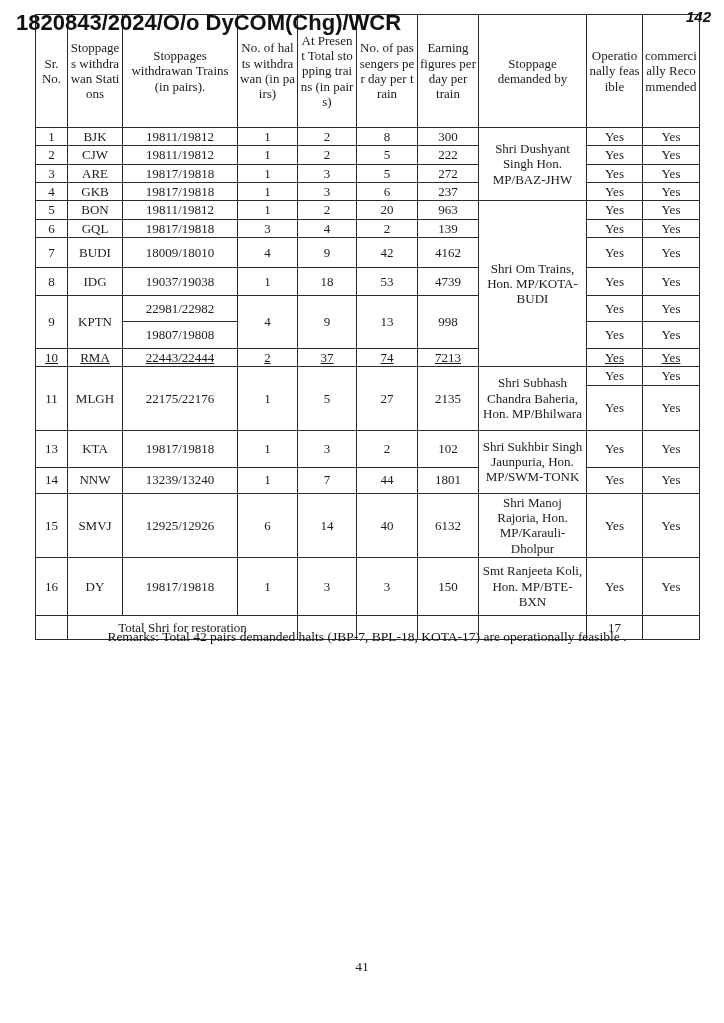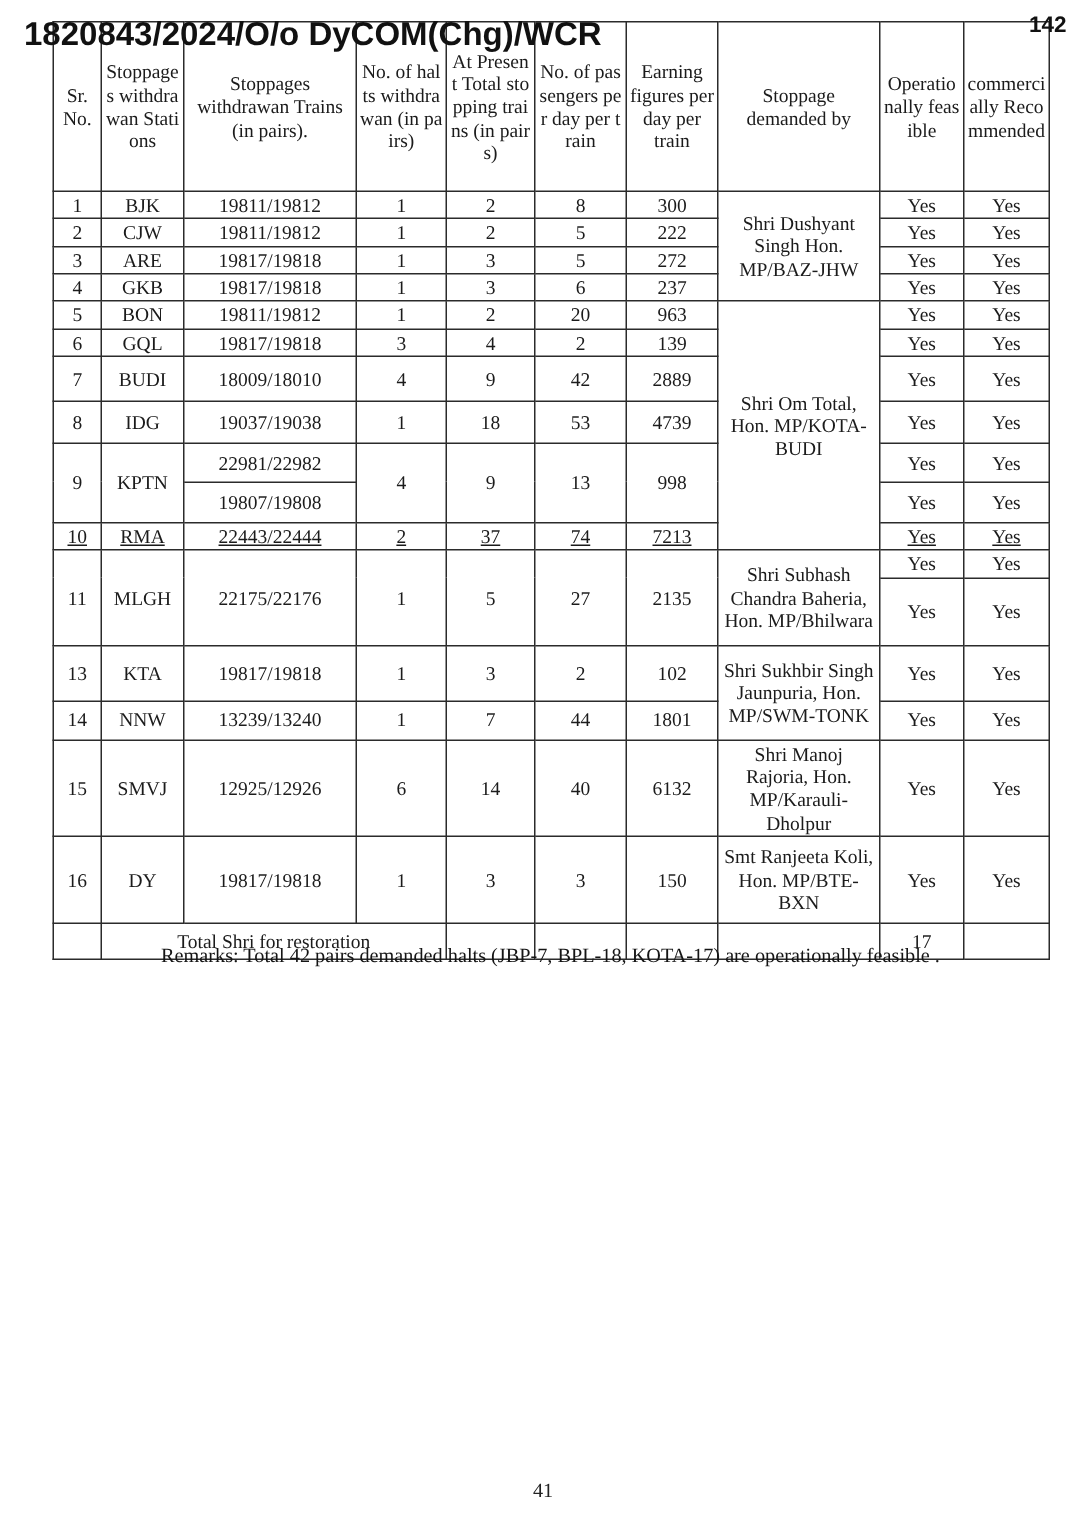--- a/index.html
+++ b/index.html
@@ -13,21 +13,21 @@
   }
   .overlay-title{
     position:absolute;left:16px;top:10px;
     font-family:"Liberation Sans", sans-serif;
     font-weight:bold;font-size:22px;color:#111;
     white-space:nowrap;z-index:5;
   }
   .corner-number{
     position:absolute;right:13px;top:8px;
     font-family:"Liberation Sans", sans-serif;
-    font-weight:bold;font-size:15px;color:#111;z-index:5;
+    font-weight:bold;font-size:15px;color:#111;z-index:5;font-style:italic;
   }
   table.main{
     position:absolute;left:35px;top:14px;
     border-collapse:collapse;table-layout:fixed;
     width:664px;
   }
   table.main td,table.main th{
     border:1px solid #2b2b2b;
     padding:1px 2px;
     text-align:center;
@@ -49,21 +49,21 @@
   tr.h37{height:37px;}
   tr.h57{height:57px;}
   tr.h58{height:58px;}
   tr.h24{height:24px;}
   td.demand{font-size:12.5px;line-height:1.25;padding:1px 3px;font-family:Liberation Serif, serif;}
   .remarks{
     position:absolute;left:35px;top:629px;width:664px;
     text-align:center;font-size:13.5px;color:#151515;
   }
   .page-number{
-    position:absolute;left:0;top:986px;width:724px;
+    position:absolute;left:0;top:959px;width:724px;
     text-align:center;font-size:13.5px;color:#222;
   }
 </style>
 </head>
 <body>
 
 <div class="overlay-title">1820843/2024/O/o DyCOM(Chg)/WCR</div>
 <div class="corner-number">142</div>
 
 <table class="main">
@@ -140,21 +140,21 @@
   </tr>
 
   <tr class="h17">
     <td>5</td>
     <td>BON</td>
     <td>19811/19812</td>
     <td>1</td>
     <td>2</td>
     <td>20</td>
     <td>963</td>
-    <td class="demand" rowspan="7">Shri Om Total, Hon. MP/KOTA-BUDI</td>
+    <td class="demand" rowspan="7">Shri Om Trains, Hon. MP/KOTA-BUDI</td>
     <td>Yes</td>
     <td>Yes</td>
   </tr>
   <tr class="h17">
     <td>6</td>
     <td>GQL</td>
     <td>19817/19818</td>
     <td>3</td>
     <td>4</td>
     <td>2</td>
@@ -162,21 +162,21 @@
     <td>Yes</td>
     <td>Yes</td>
   </tr>
   <tr class="h30">
     <td>7</td>
     <td>BUDI</td>
     <td>18009/18010</td>
     <td>4</td>
     <td>9</td>
     <td>42</td>
-    <td>2889</td>
+    <td>4162</td>
     <td>Yes</td>
     <td>Yes</td>
   </tr>
   <tr class="h28">
     <td>8</td>
     <td>IDG</td>
     <td>19037/19038</td>
     <td>1</td>
     <td>18</td>
     <td>53</td>

